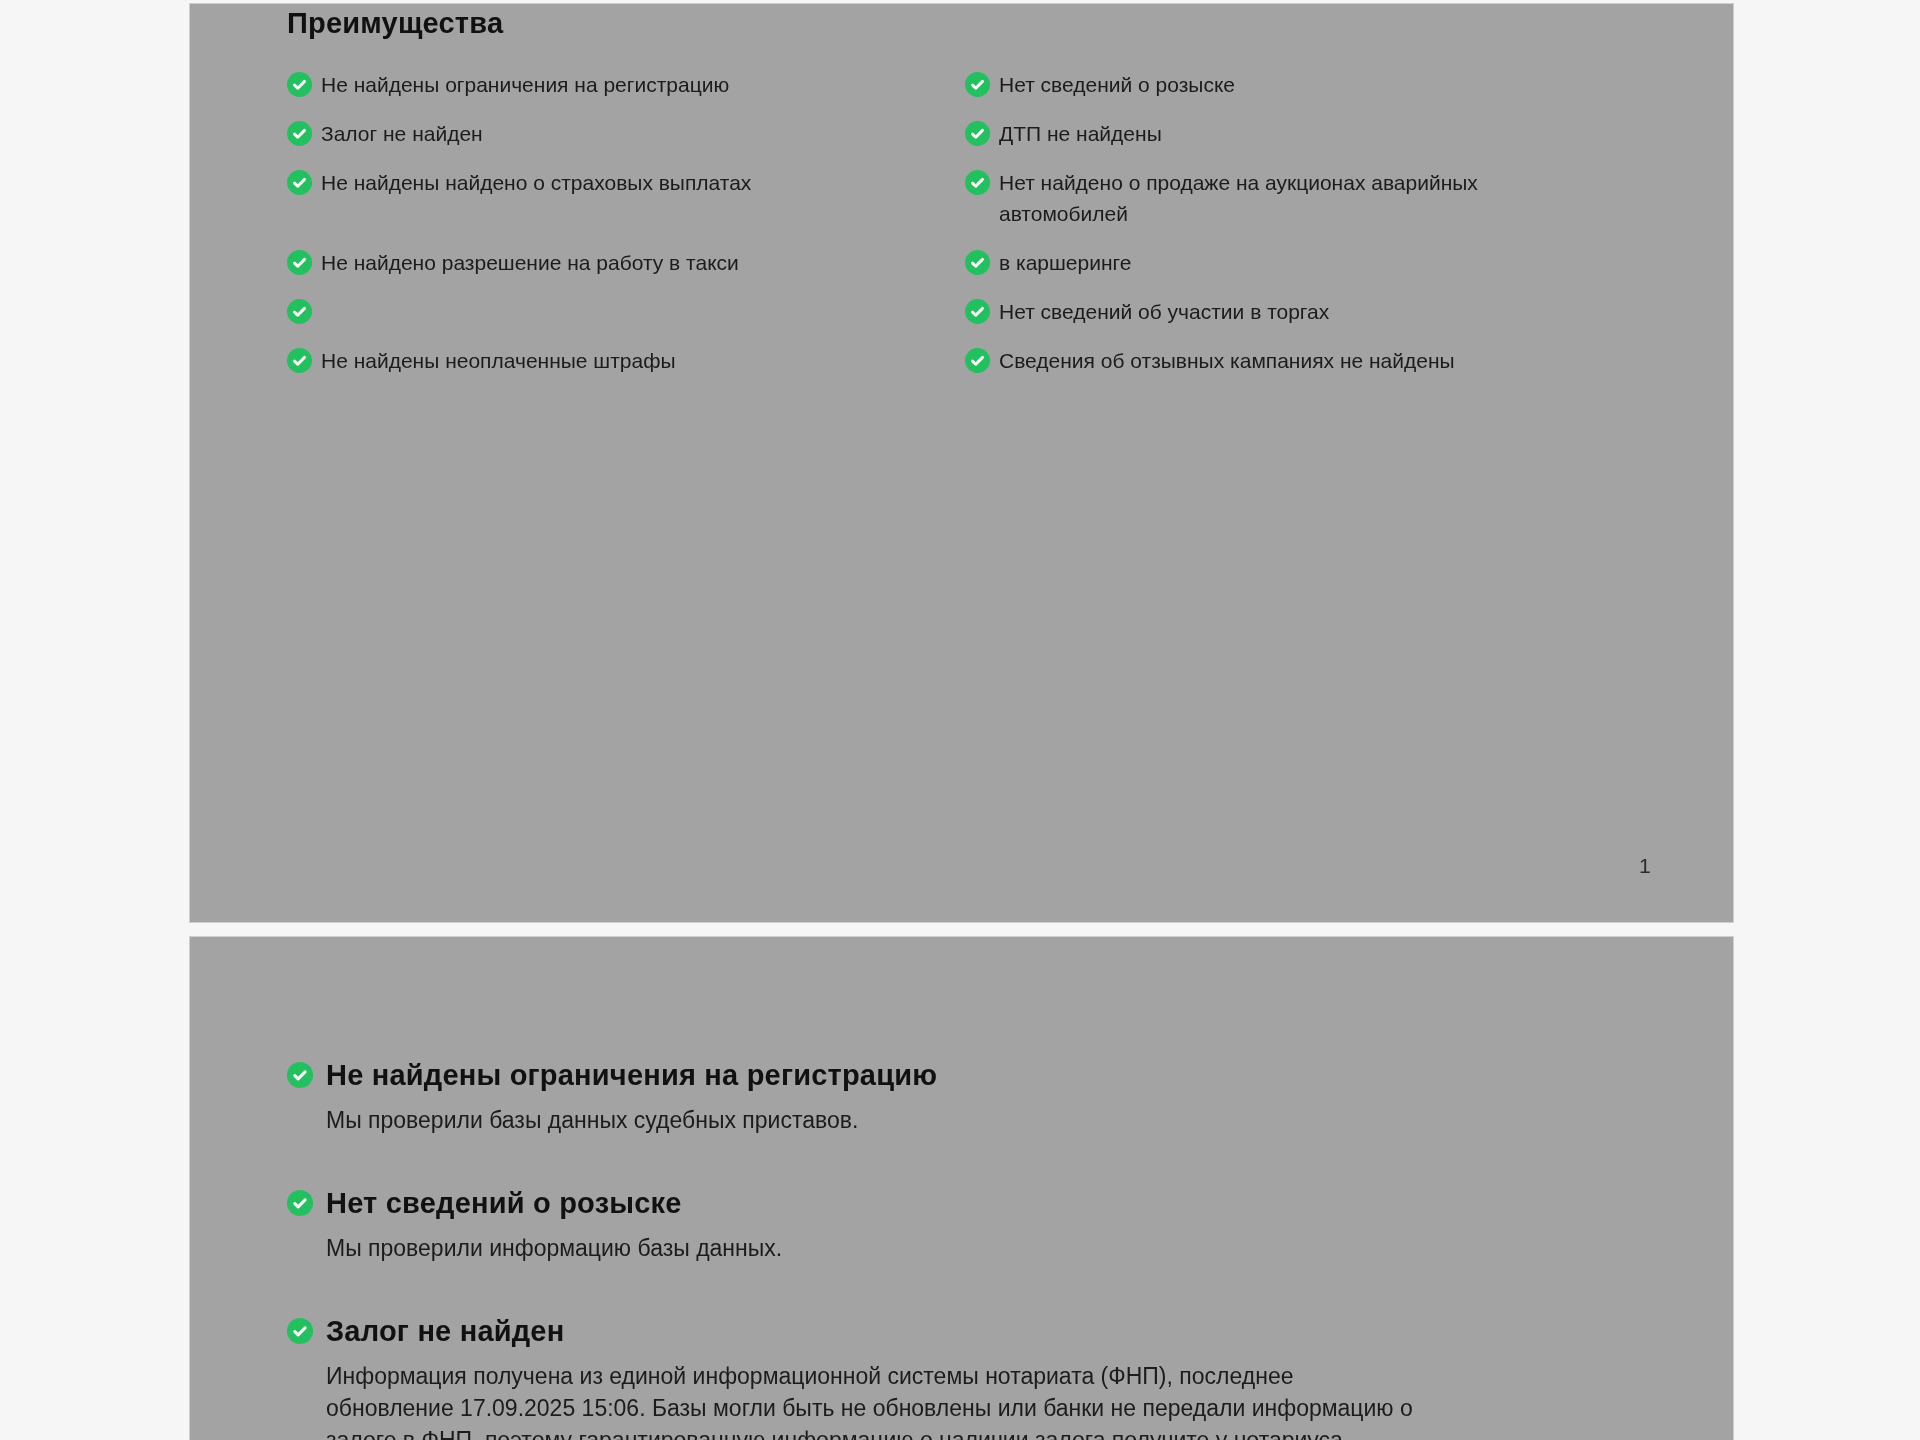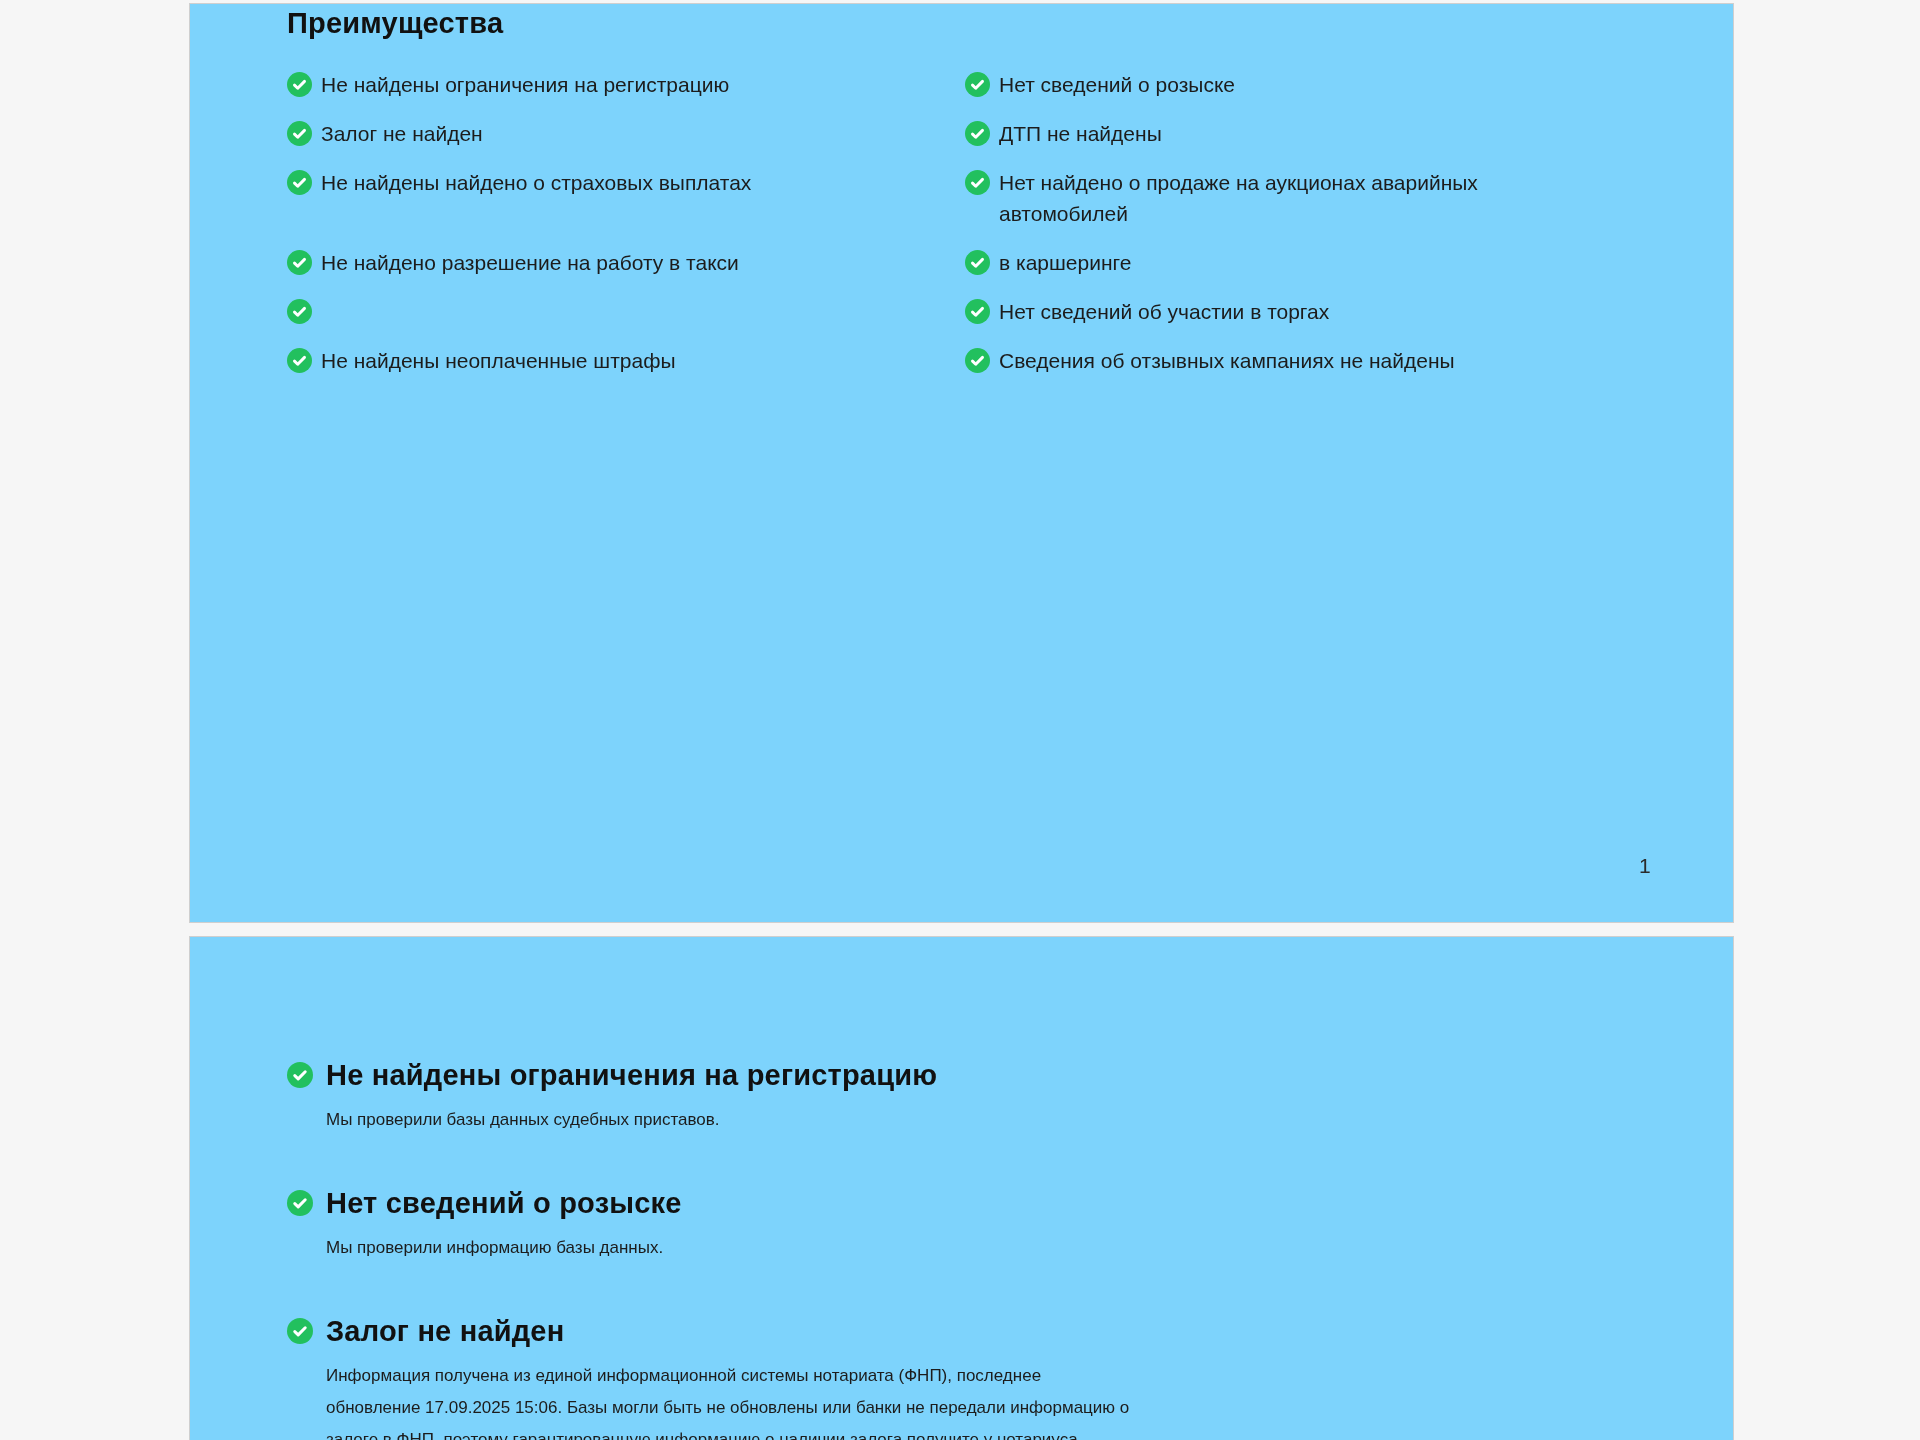--- a/index.html
+++ b/index.html
@@ -9,21 +9,21 @@
     height: 1440px;
     overflow: hidden;
     background: #f6f6f6;
     font-family: "Liberation Sans", sans-serif;
     color: #1a1a1a;
   }
   .page {
     position: absolute;
     left: 189px;
     width: 1545px;
-    background: #7dd3fc;
+    background: #a3a3a3;
     border: 1px solid #cfcfcf;
     box-sizing: border-box;
   }
   .page1 { top: 3px; height: 920px; }
   .page2 { top: 936px; height: 700px; border-bottom: none; }
 
   .p1-inner { padding: 1px 0 0 97px; }
   .page-title {
     margin: 0;
     font-size: 29px;
@@ -68,21 +68,21 @@
   .section-title {
     margin: 0;
     font-size: 29px;
     font-weight: 700;
     line-height: 34px;
     color: #111111;
     letter-spacing: 0.2px;
   }
   .section-body {
     margin: 12px 0 0 39px;
-    font-size: 17px;
+    font-size: 23px;
     line-height: 32px;
     color: #1c1c1c;
   }
   .body-line { white-space: nowrap; }
   .body-line:empty { display: none; }
 </style>
 </head>
 <body>
 
 <div class="page page1">

